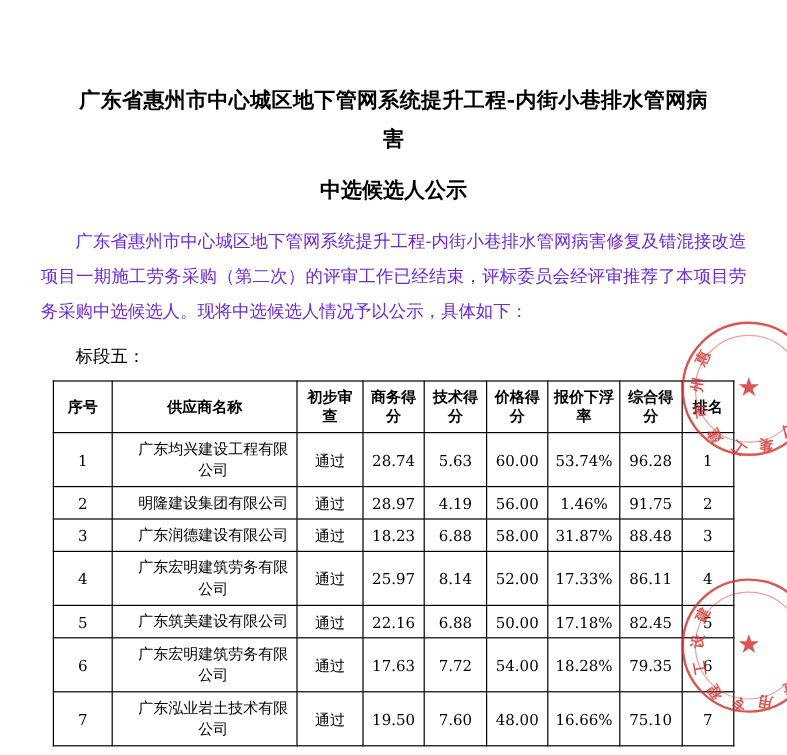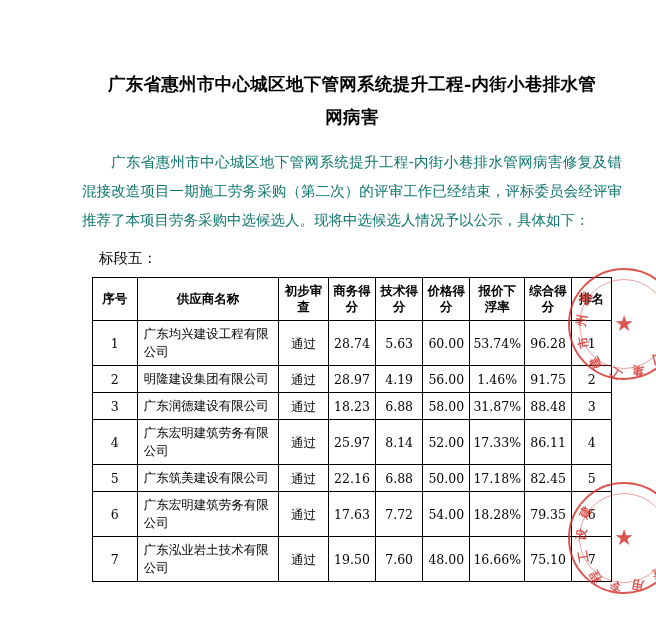--- a/index.html
+++ b/index.html
@@ -12,21 +12,20 @@
     height: 629px;
     overflow: hidden;
     font-family: "DejaVu Sans", "Liberation Sans", sans-serif;
     color: #111111;
     position: relative;
   }
   .page {
     position: absolute;
     inset: 0;
     padding: 0;
-    margin-left: 48px;
   }
   .doc-title {
     margin: 0;
     padding: 0 58px;
     padding-top: 68px;
     text-align: center;
     font-family: "DejaVu Serif", "Liberation Serif", serif;
     font-weight: bold;
     font-size: 17.5px;
     line-height: 33px;
@@ -48,25 +47,25 @@
   }
   .body-text {
     margin: 0;
     padding: 14px 34px 0 34px;
     font-family: "DejaVu Serif", "Liberation Serif", serif;
     font-size: 14.5px;
     line-height: 29px;
     text-align: justify;
     text-justify: inter-ideograph;
     text-indent: 2em;
-    color: #0f766e;
+    color: #6d28d9;
   }
   .section-label {
     margin: 0;
-    padding: 10px 34px 0 22px;
+    padding: 10px 34px 0 34px;
     font-family: Liberation Serif, serif;
     font-size: 14.5px;
     line-height: 26px;
     text-indent: 2em;
     color: #000000;
   }
   .table-wrap {
     padding: 6px 44px 0 44px;
   }
   table.bid-table {
@@ -85,22 +84,22 @@
     vertical-align: middle;
     line-height: 17px;
   }
   table.bid-table th {
     font-weight: bold;
     font-size: 12.5px;
     padding: 5px 2px;
     line-height: 16px;
   }
   table.bid-table td.supplier {
-    text-align: left;
-    padding-left: 6px;
+    text-align: center;
+    padding-left: 18px;
     padding-right: 4px;
     line-height: 18px;
   }
   .col-no      { width: 9%; }
   .col-name    { width: 28.5%; }
   .col-prelim  { width: 10%; }
   .col-biz     { width: 9.5%; }
   .col-tech    { width: 9.5%; }
   .col-price   { width: 9.5%; }
   .col-float   { width: 11%; }
@@ -163,20 +162,21 @@
 </style>
 </head>
 <body>
 
 <div class="page">
 
   <h1 class="doc-title">
     <span>广东省惠州市中心城区地下管网系统提升工程-内街小巷排水管网病害</span>
   </h1>
 
+  <h2 class="doc-subtitle">中选候选人公示</h2>
 
   <p class="body-text">广东省惠州市中心城区地下管网系统提升工程-内街小巷排水管网病害修复及错混接改造项目一期施工劳务采购（第二次）的评审工作已经结束，评标委员会经评审推荐了本项目劳务采购中选候选人。现将中选候选人情况予以公示，具体如下：</p>
 
   <p class="section-label">标段五：</p>
 
   <div class="table-wrap">
     <table class="bid-table">
       <colgroup>
         <col class="col-no">
         <col class="col-name">

